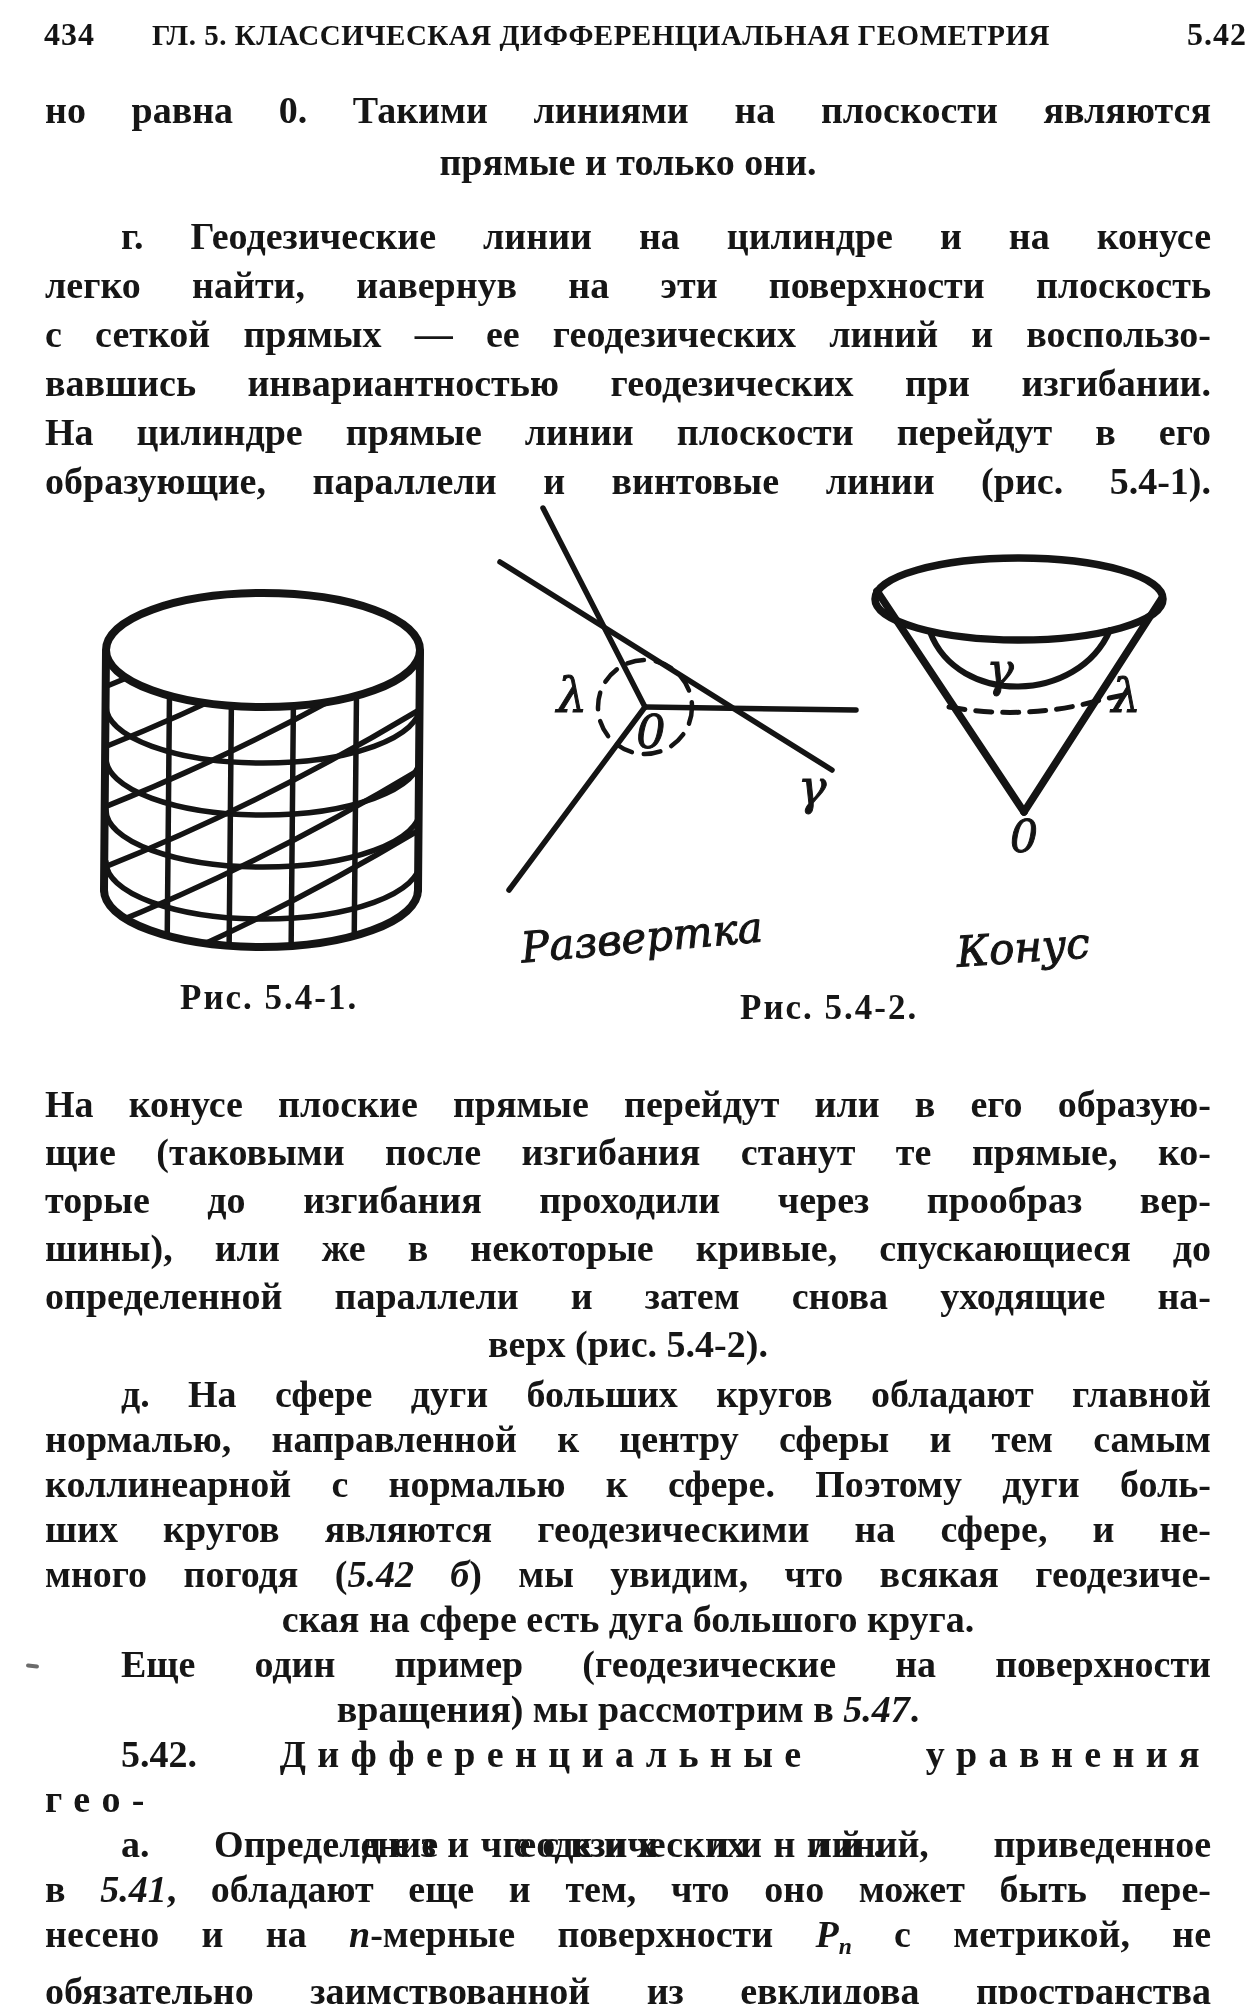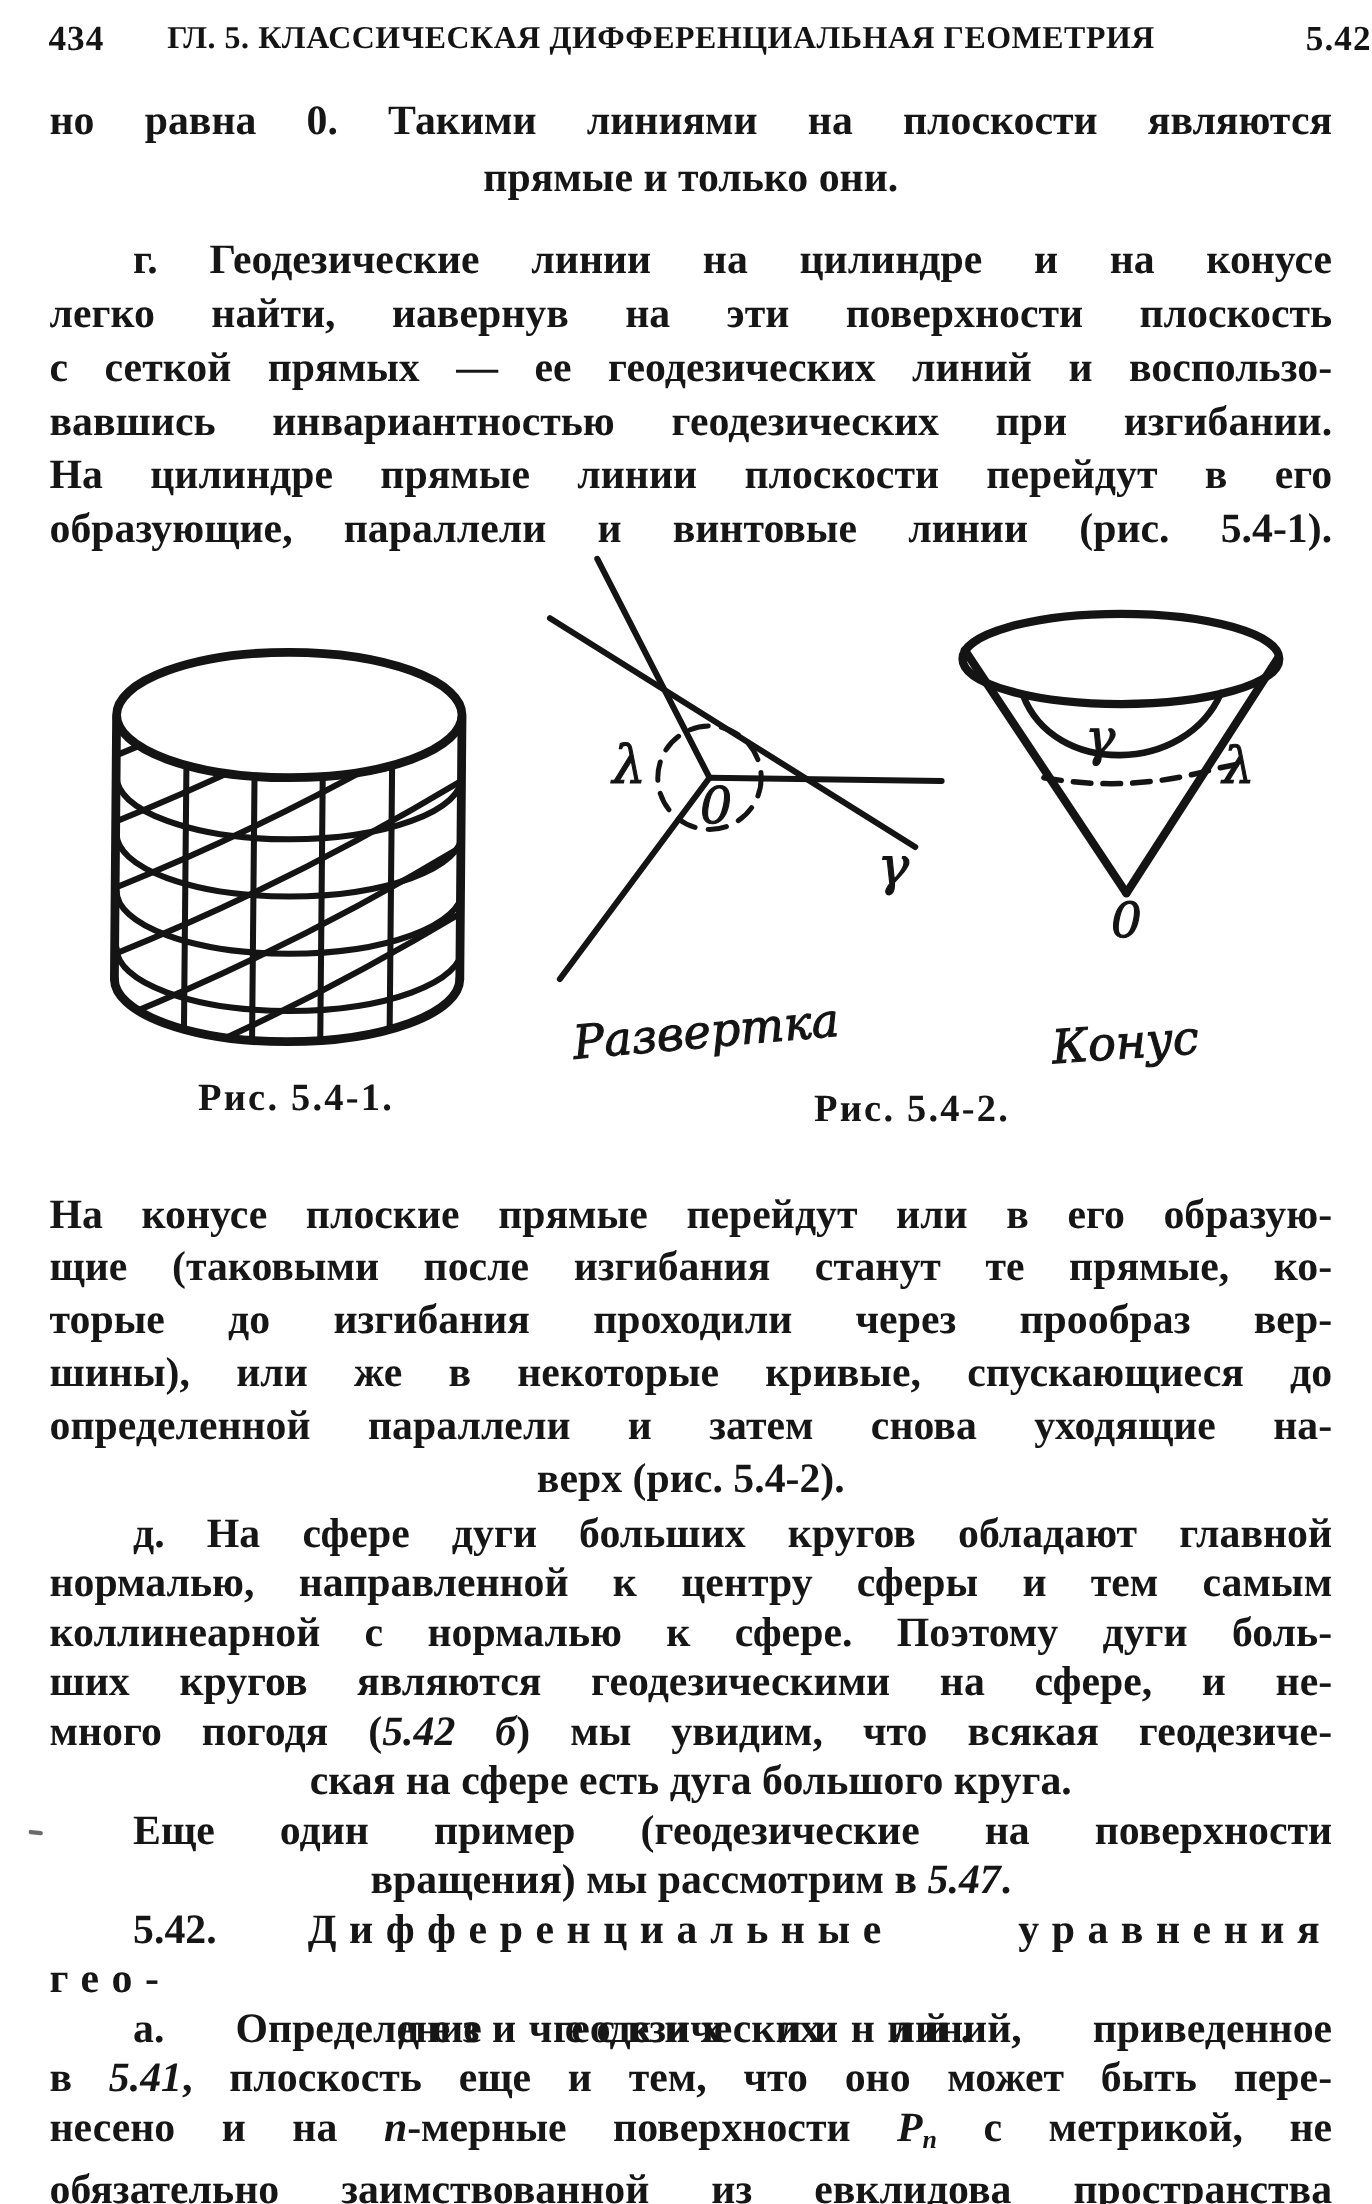--- a/index.html
+++ b/index.html
@@ -76,21 +76,21 @@
       <div class="para" style="top: 1642px;">
         <div class="line j ind" style="line-height: 45px;"><span>Еще один пример (геодезические на поверхности</span></div>
         <div class="line" style="line-height: 45px;"><span>вращения) мы рассмотрим в </span><span class="s-i">5.47</span><span>.</span></div>
       </div>
       <div class="para" style="top: 1732px;">
         <div class="line j ind" style="line-height: 45px;"><span class="s-b">5.42. </span><span class="s-sp">Дифференциальные уравнения гео-</span></div>
         <div class="line" style="line-height: 45px;"><span class="s-sp">дезических линий.</span></div>
       </div>
       <div class="para" style="top: 1822px;">
         <div class="line j ind" style="line-height: 45px;"><span class="s-b">а.</span><span> Определение геодезических линий, приведенное</span></div>
-        <div class="line j" style="line-height: 45px;"><span>в </span><span class="s-i">5.41</span><span>, плоскость еще и тем, что оно может быть пере-</span></div>
+        <div class="line j" style="line-height: 45px;"><span>в </span><span class="s-i">5.41</span><span>, обладают еще и тем, что оно может быть пере-</span></div>
         <div class="line j" style="line-height: 45px;"><span>несено и на </span><span class="s-i">n</span><span>-мерные поверхности </span><span class="s-i">P</span><span class="s-isub">n</span><span> с метрикой, не</span></div>
         <div class="line j" style="line-height: 45px;"><span>обязательно заимствованной из евклидова пространства</span></div>
       </div>
     </div>
 
   <svg width="1247" height="600" viewBox="0 490 1247 600">
     <defs>
       <clipPath id="cylBody">
         <path d="M106,650 A157,57 0 0 0 420,650 L418,890 A157,57 0 0 1 104,890 Z"></path>
       </clipPath>

